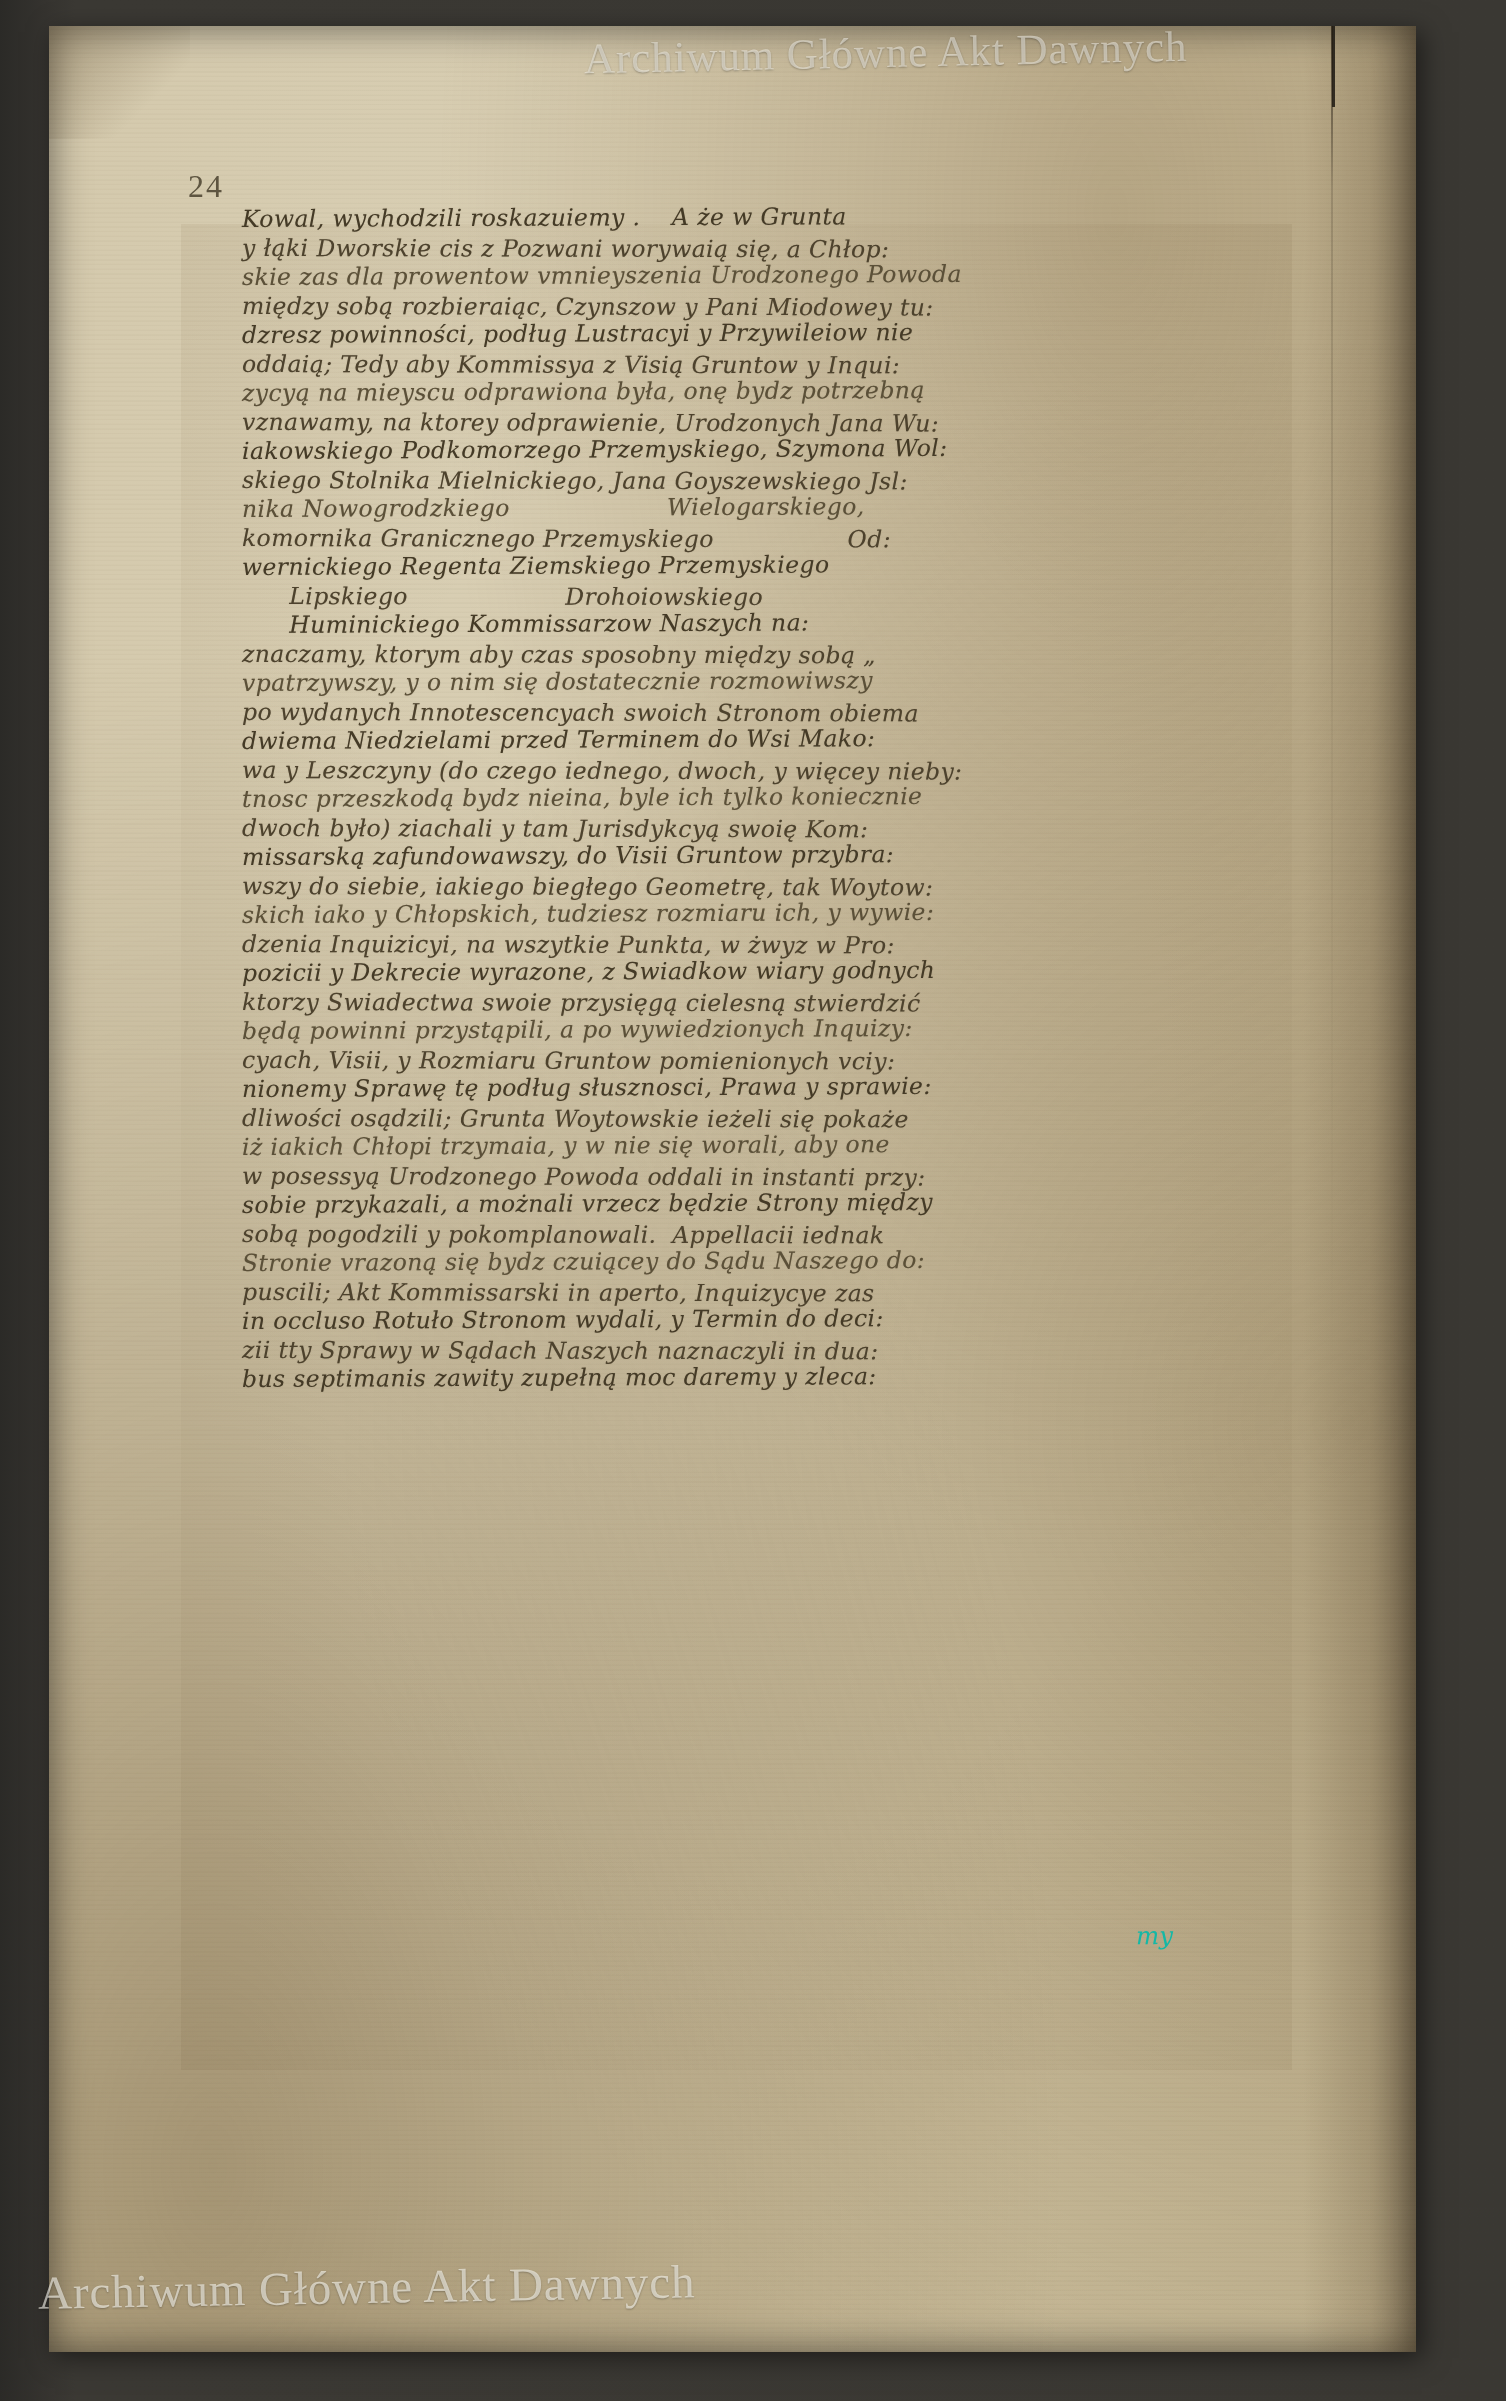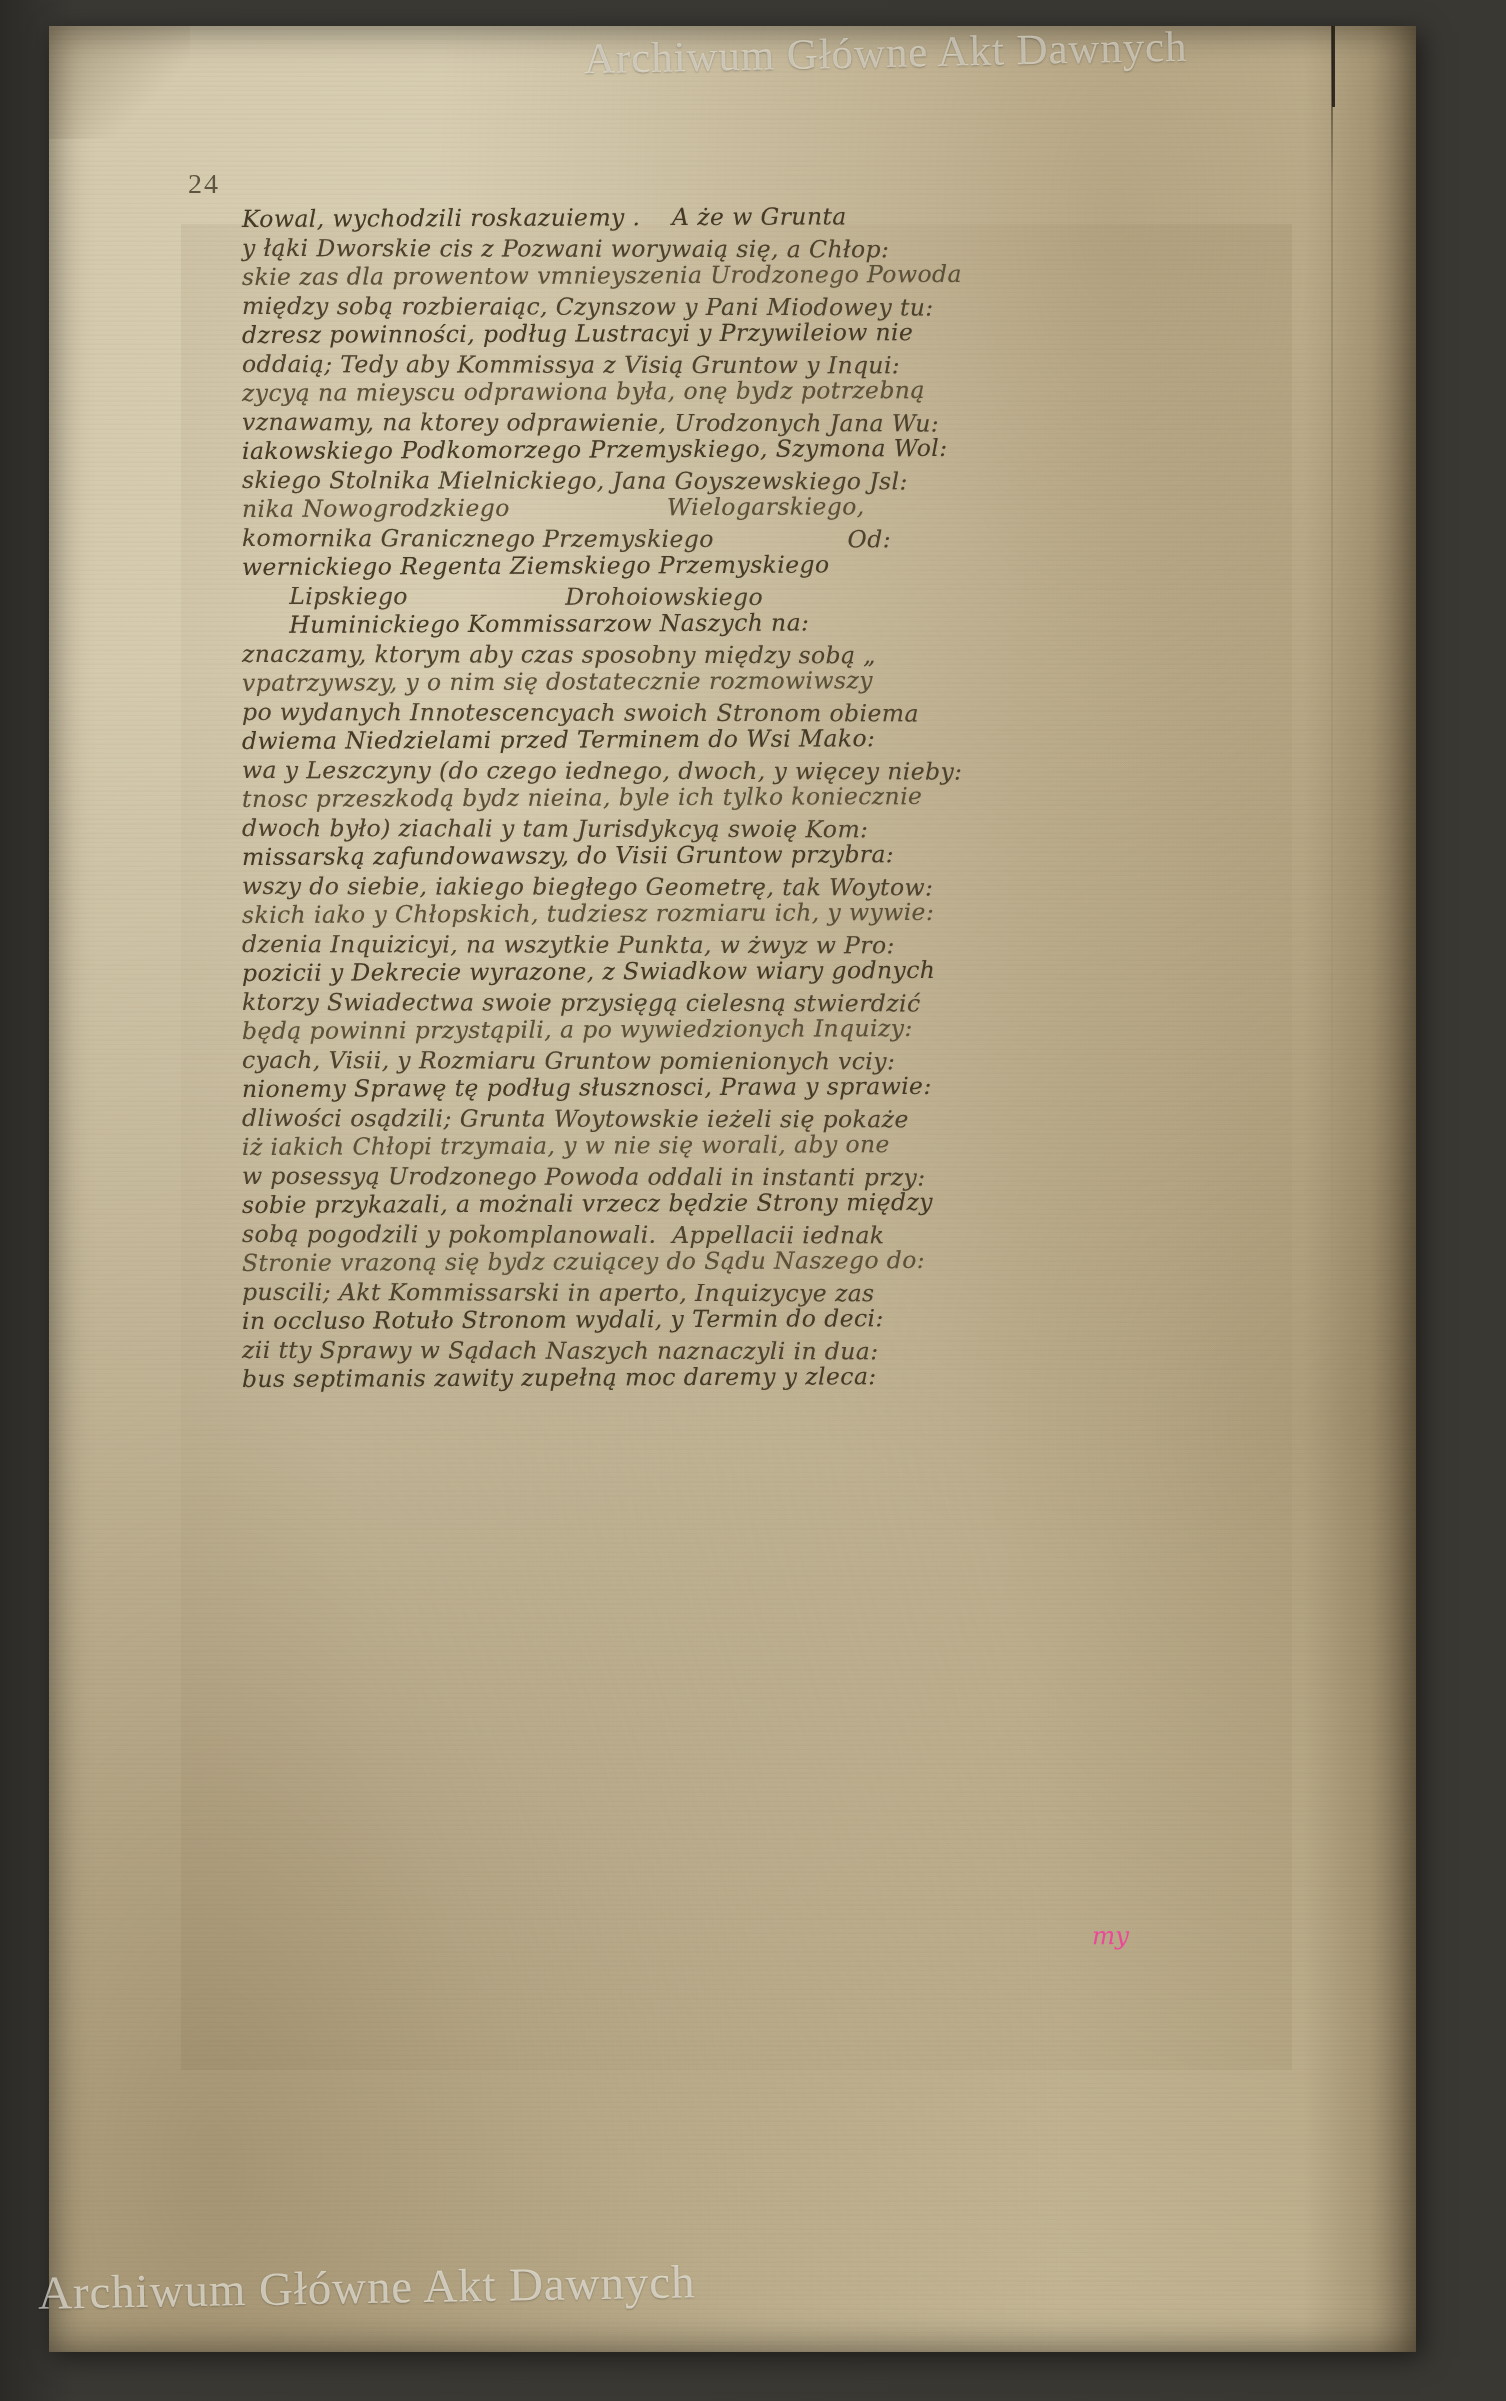--- a/index.html
+++ b/index.html
@@ -92,21 +92,21 @@
     background: linear-gradient(135deg, rgba(90,72,45,0.35) 0%, rgba(90,72,45,0) 70%);
     pointer-events: none;
   }
 
   
   .folio {
     position: absolute;
     left: 188px;
     top: 168px;
     font-family: "Liberation Serif", serif;
-    font-size: 28px;
+    font-size: 32px;
     color: #4a412e;
     letter-spacing: 1.9px;
     opacity: 0.85;
   }
 
   
   .text-block {
     position: absolute;
     left: 194px;
     top: 205px;
@@ -124,26 +124,26 @@
     text-shadow: 0 0 0.9px rgba(77,66,45,0.35);
     transform-origin: left center;
   }
   .ln:nth-child(odd)  { transform: rotate(-0.25deg); }
   .ln:nth-child(even) { transform: rotate(0.12deg); }
   .ln.ink-light { color: #5b5038; }
   .ln.ink-dark  { color: #443a26; }
 
   .signoff {
     position: absolute;
-    left: 1092px;
+    left: 1136px;
     top: 1921px;
     font-family: "DejaVu Serif", serif;
     font-style: italic;
     font-size: 24.5px;
-    color: #ec4899;
+    color: #14b8a6;
     transform: rotate(-0.4deg);
   }
 
   
   .wm {
     position: absolute;
     font-family: "Liberation Serif", serif;
     color: rgba(255,255,255,0.55);
     text-shadow: 0 0.9px 1.9px rgba(0,0,0,0.25);
     letter-spacing: 0.9px;

